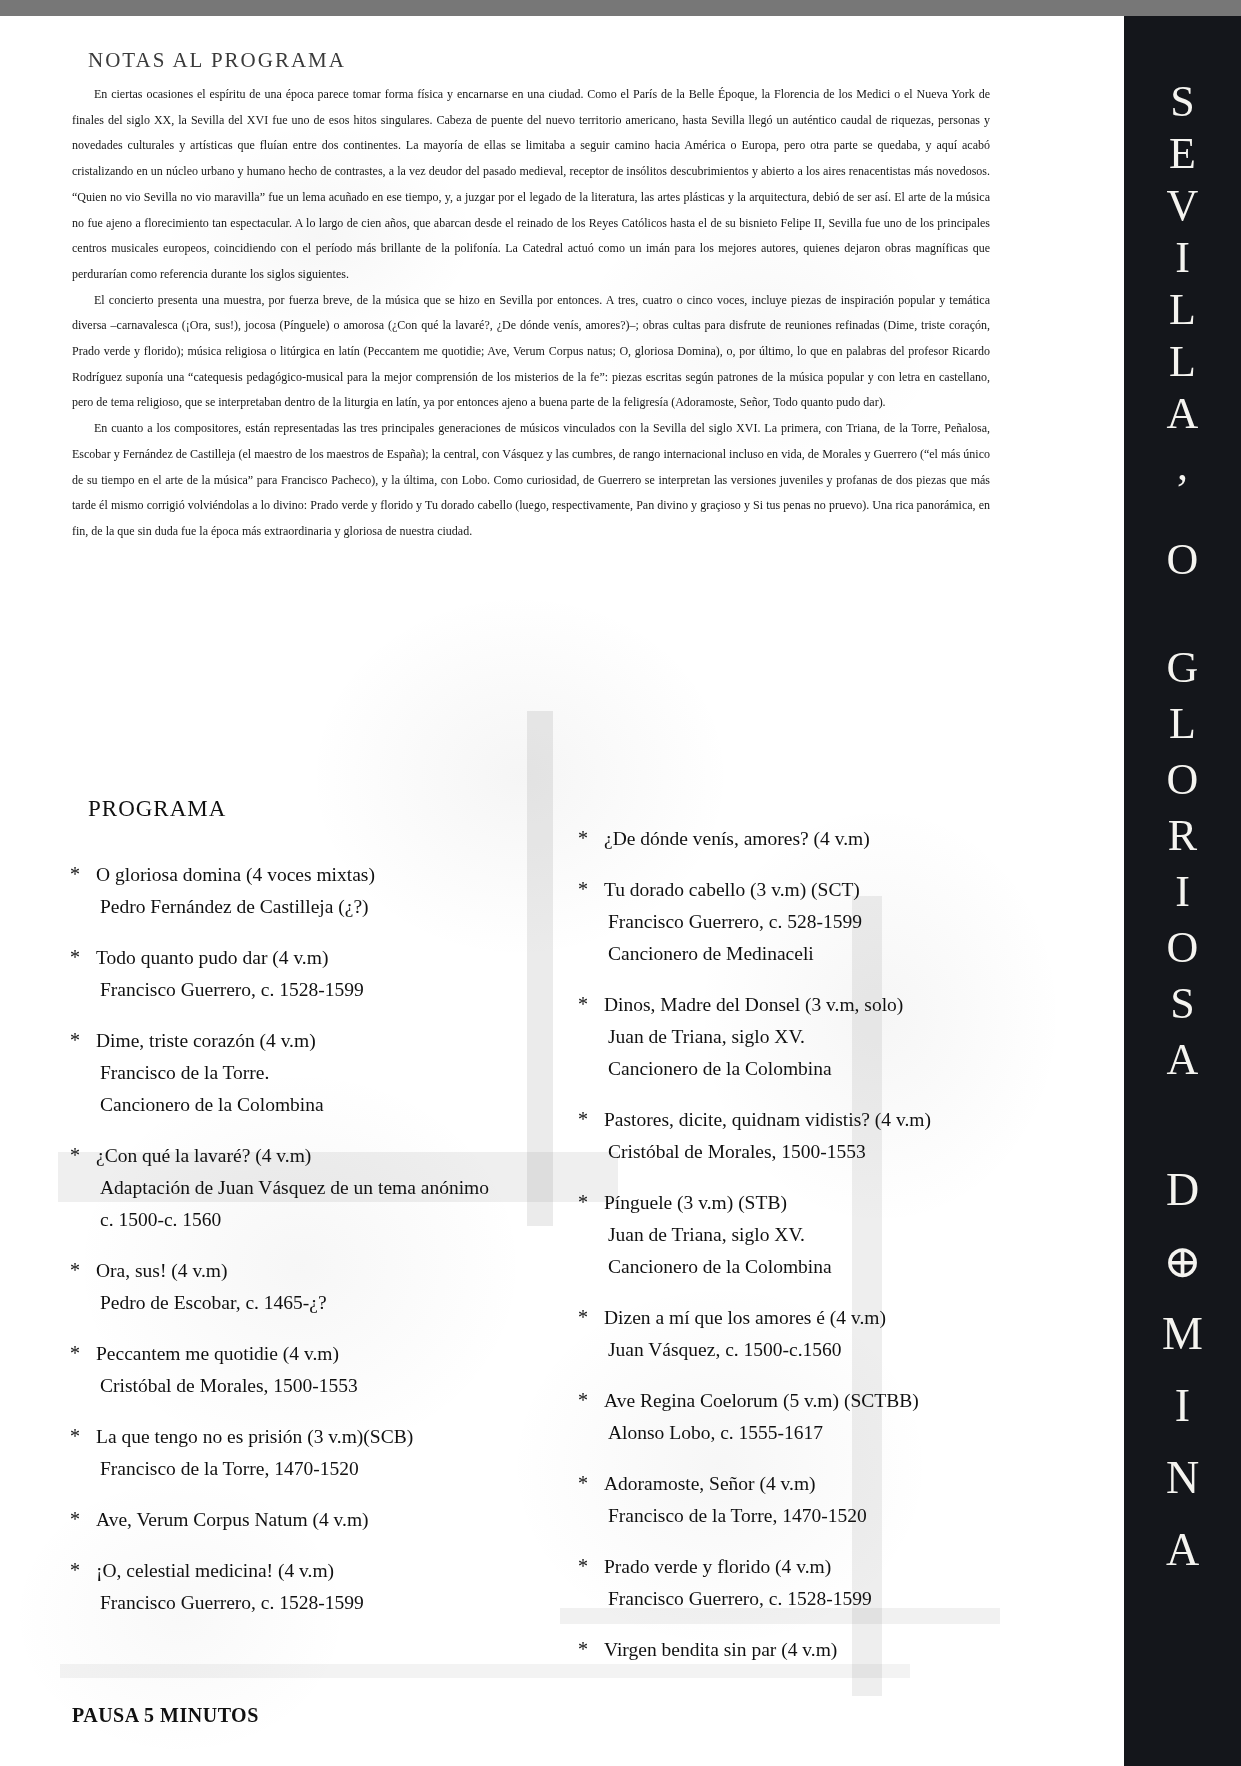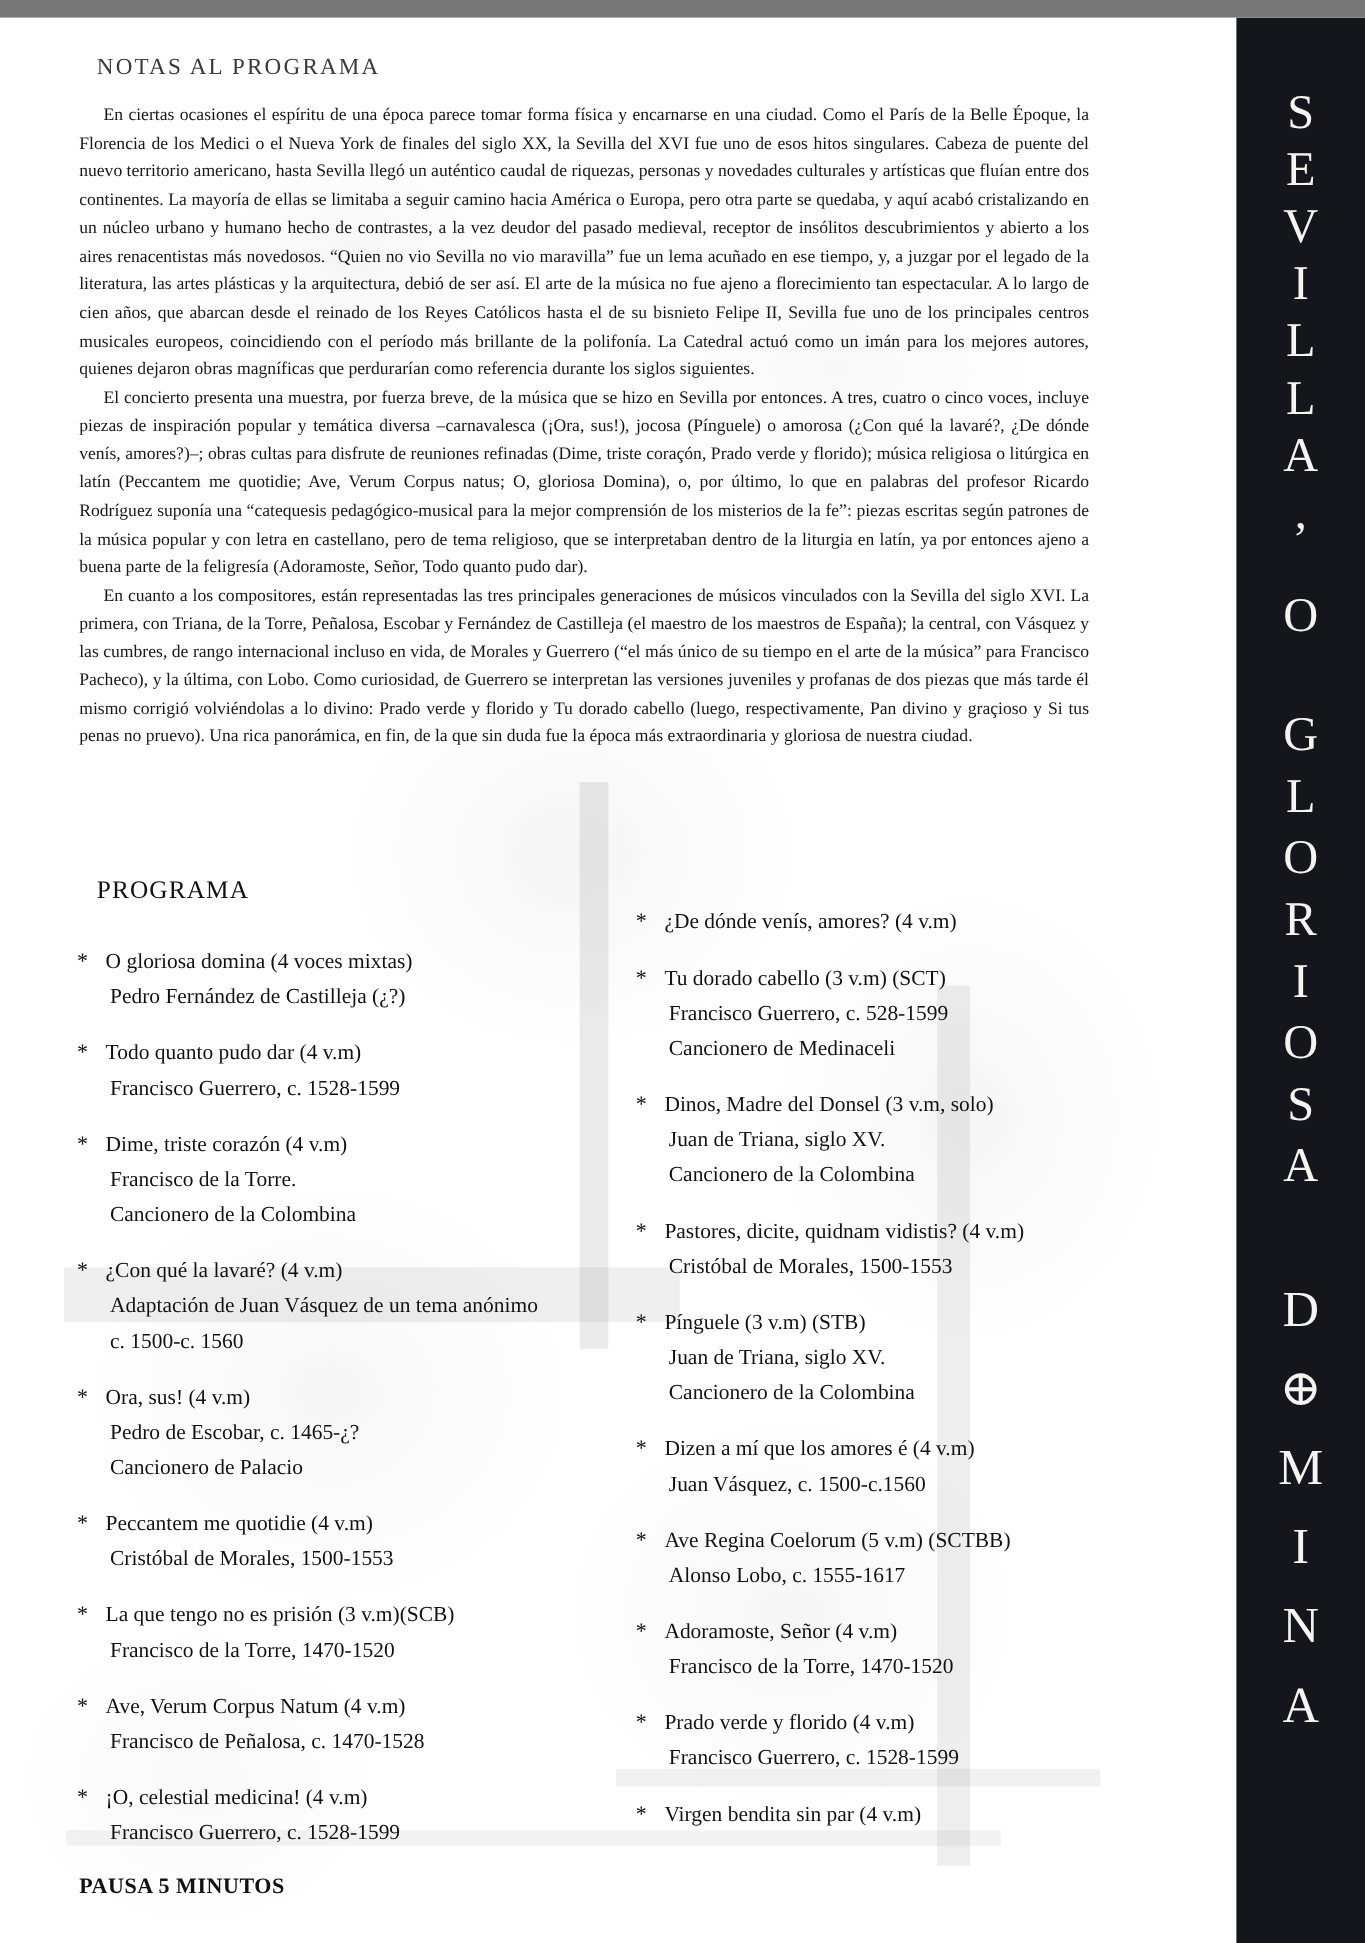--- a/index.html
+++ b/index.html
@@ -41,23 +41,23 @@
     margin: 0;
     font-size: 21px;
     font-weight: normal;
     letter-spacing: 2px;
     color: #3a3a3a;
   }
 
   
   .notes {
     position: absolute;
-    left: 72px; top: 76px;
+    left: 72px; top: 66px;
     width: 918px;
-    font-size: 16px;
+    font-size: 12px;
     line-height: 25.7px;
     color: #161616;
   }
   .para { margin: 0; text-align: justify; text-indent: 22px; }
 
   
   .prog-heading {
     position: absolute;
     left: 88px; top: 780px;
     margin: 0;
@@ -164,42 +164,40 @@
         </div>
         <div class="prog-detail">Adaptación de Juan Vásquez de un tema anónimo</div>
         <div class="prog-detail">c. 1500-c. 1560</div>
       </div>
       <div class="prog-item">
         <div class="prog-title-line">
           <span class="star">*</span>
           <span class="piece-name">Ora, sus! (4 v.m)</span>
         </div>
         <div class="prog-detail">Pedro de Escobar, c. 1465-¿?</div>
-        <div class="prog-detail">Cancionero de Palacio</div>
       </div>
       <div class="prog-item">
         <div class="prog-title-line">
           <span class="star">*</span>
           <span class="piece-name">Peccantem me quotidie (4 v.m)</span>
         </div>
         <div class="prog-detail">Cristóbal de Morales, 1500-1553</div>
       </div>
       <div class="prog-item">
         <div class="prog-title-line">
           <span class="star">*</span>
           <span class="piece-name">La que tengo no es prisión (3 v.m)(SCB)</span>
         </div>
         <div class="prog-detail">Francisco de la Torre, 1470-1520</div>
       </div>
       <div class="prog-item">
         <div class="prog-title-line">
           <span class="star">*</span>
           <span class="piece-name">Ave, Verum Corpus Natum (4 v.m)</span>
         </div>
-        <div class="prog-detail">Francisco de Peñalosa, c. 1470-1528</div>
       </div>
       <div class="prog-item">
         <div class="prog-title-line">
           <span class="star">*</span>
           <span class="piece-name">¡O, celestial medicina! (4 v.m)</span>
         </div>
         <div class="prog-detail">Francisco Guerrero, c. 1528-1599</div>
       </div>
     </div>
   <div class="col col-right">

